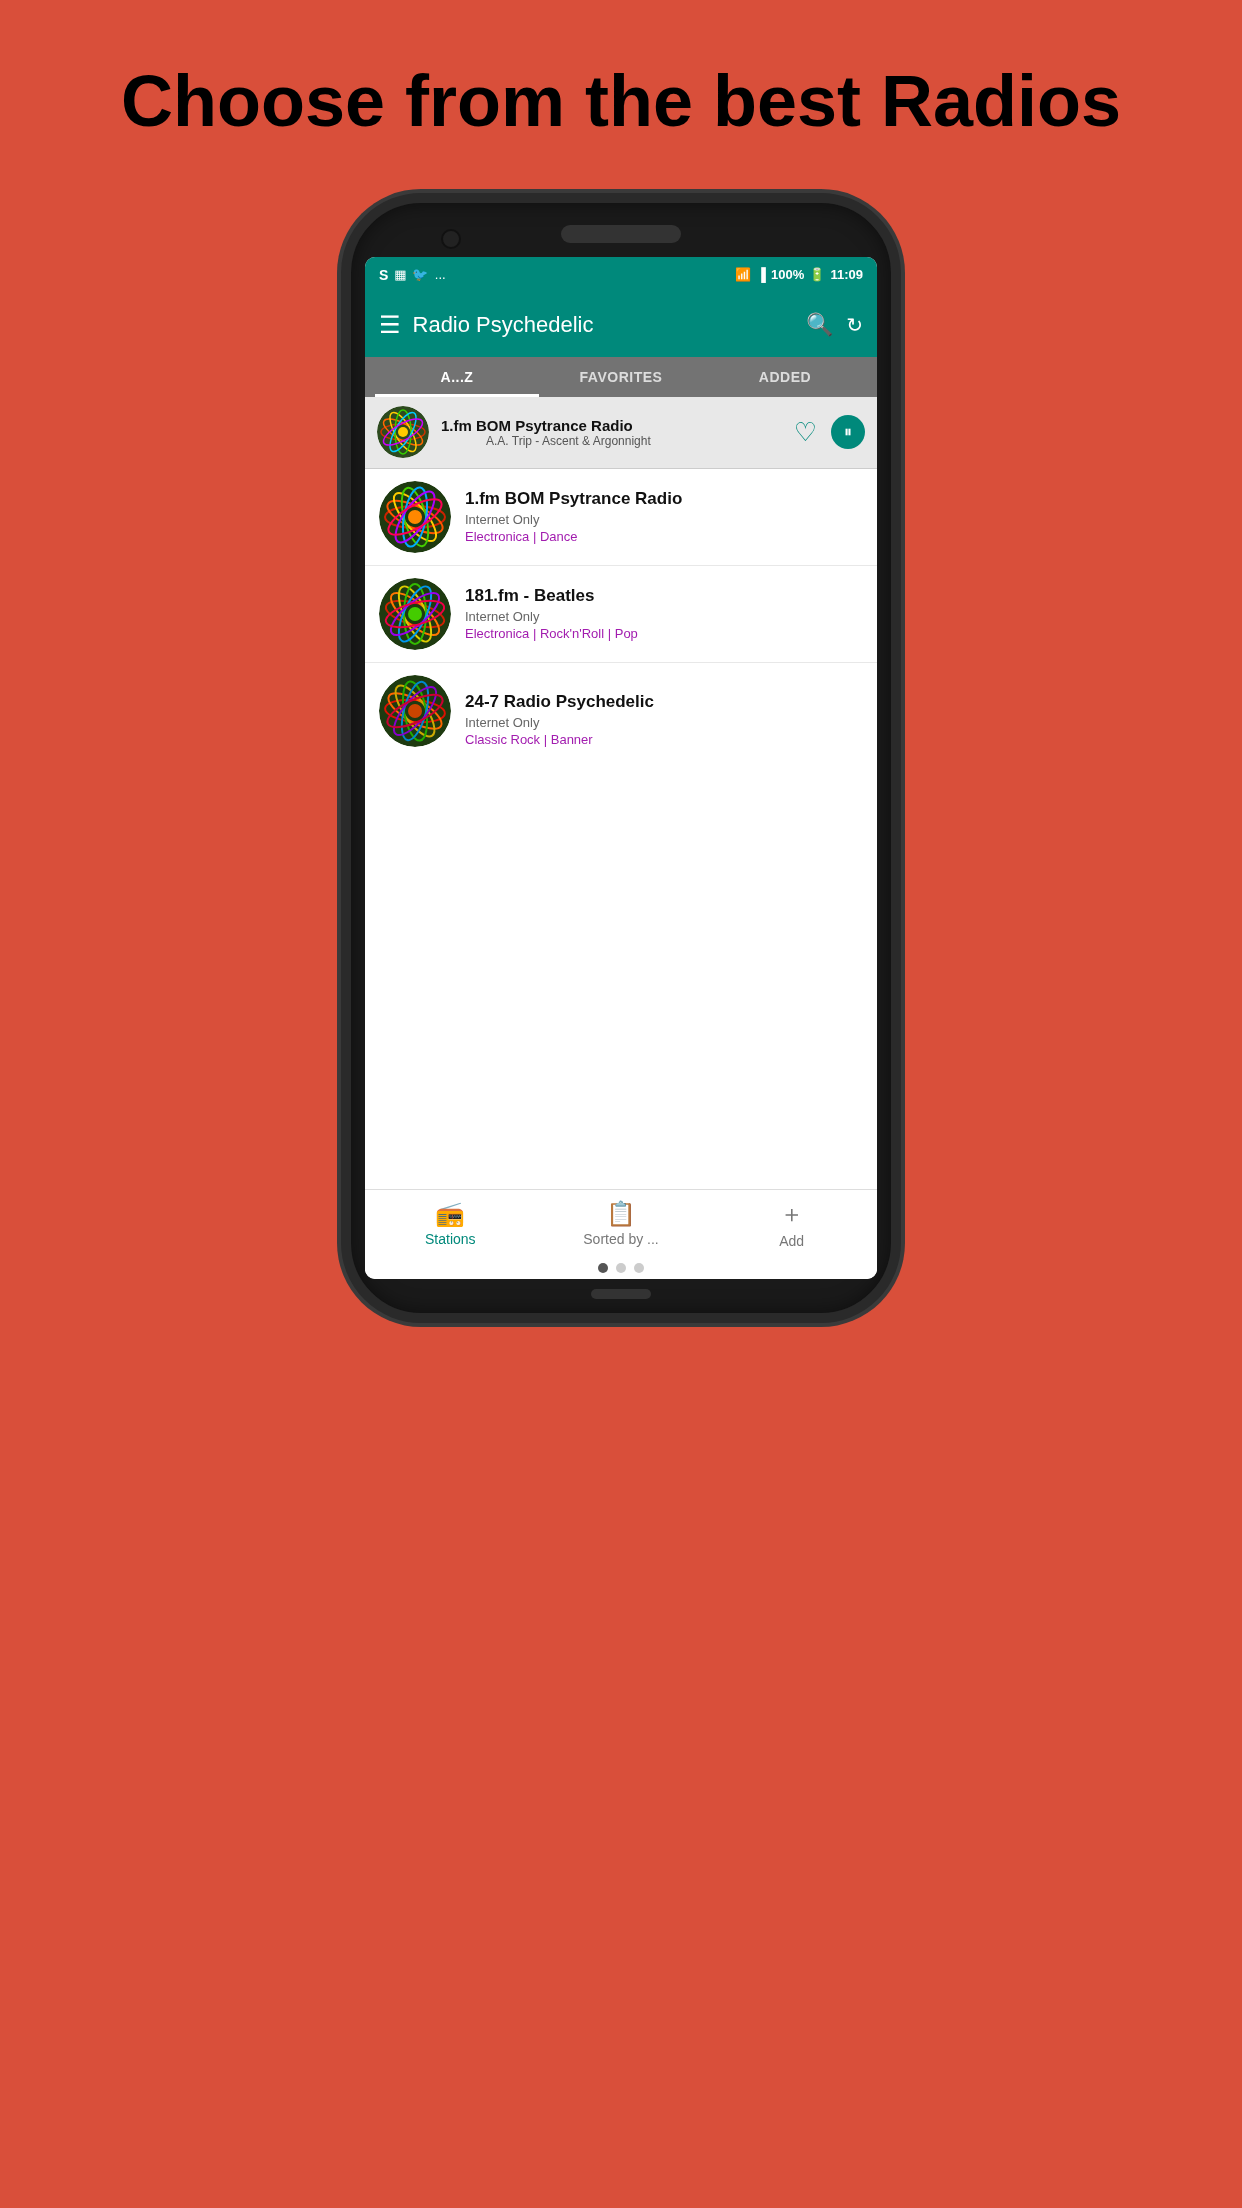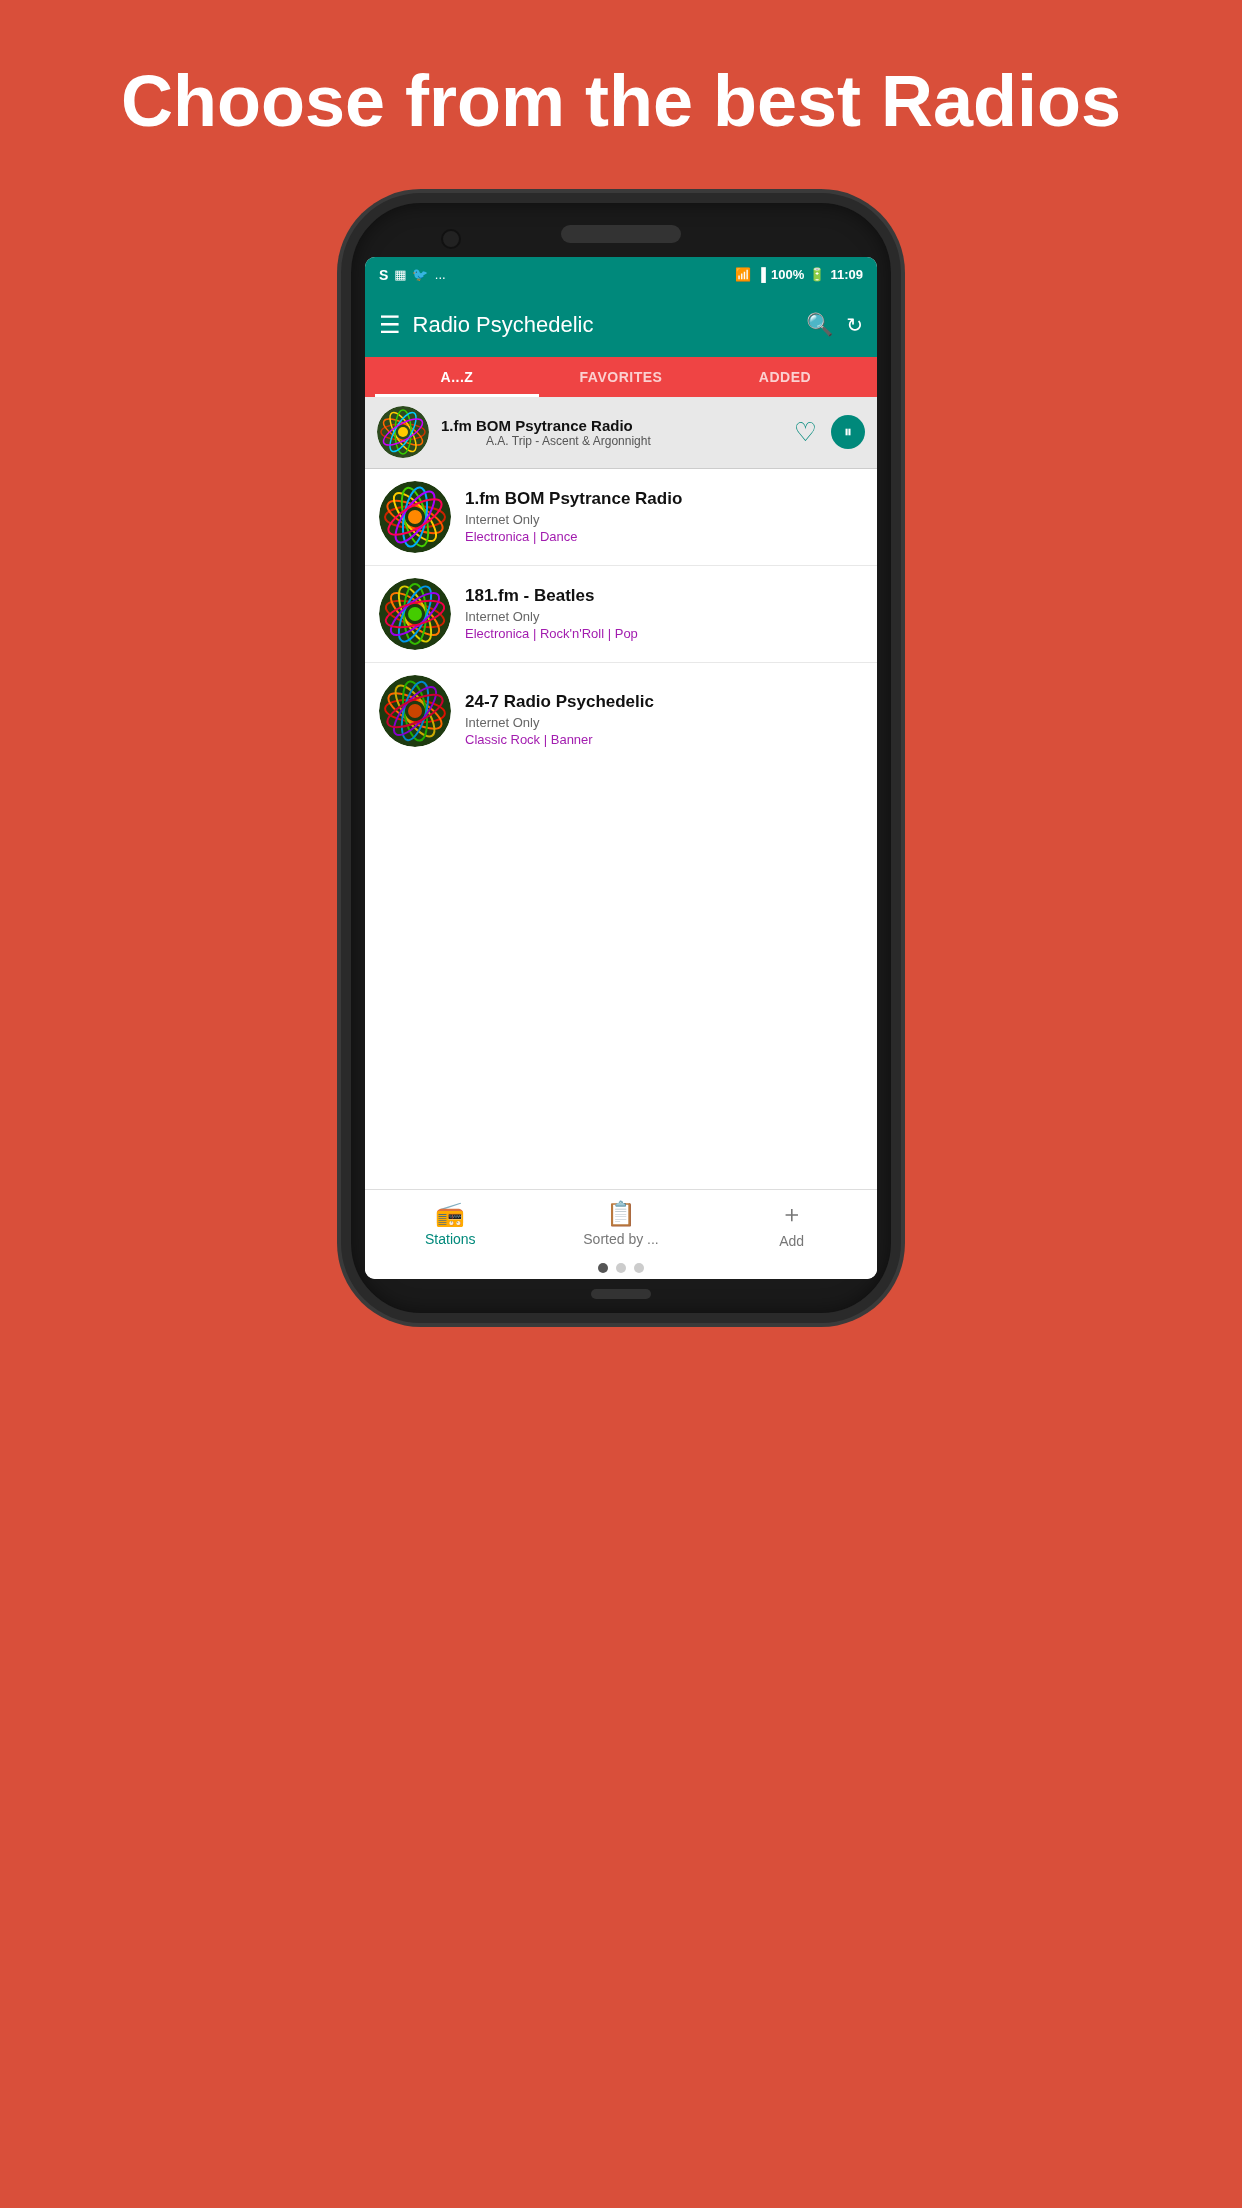--- a/index.html
+++ b/index.html
@@ -8,21 +8,21 @@
       height: 2208px;
       background-color: #d94f3a;
       display: flex;
       flex-direction: column;
       align-items: center;
       font-family: 'Arial', sans-serif;
       overflow: hidden;
     }
 
     .promo-title {
-      color: #ffffff;
+      color: #000000;
       font-size: 72px;
       font-weight: bold;
       text-align: center;
       margin-top: 60px;
       margin-bottom: 50px;
       line-height: 1.15;
       padding: 0 60px;
     }
 
     .phone-outer {
@@ -115,21 +115,21 @@
       font-weight: normal;
       flex: 1;
     }
     .app-bar-icon {
       color: white;
       font-size: 22px;
     }
 
     
     .tabs {
-      background: #ef4444;
+      background: #737373;
       display: flex;
       border-bottom: none;
       padding: 0 10px;
     }
     .tab {
       flex: 1;
       text-align: center;
       padding: 12px 0;
       color: rgba(255,255,255,0.75);
       font-size: 14px;

